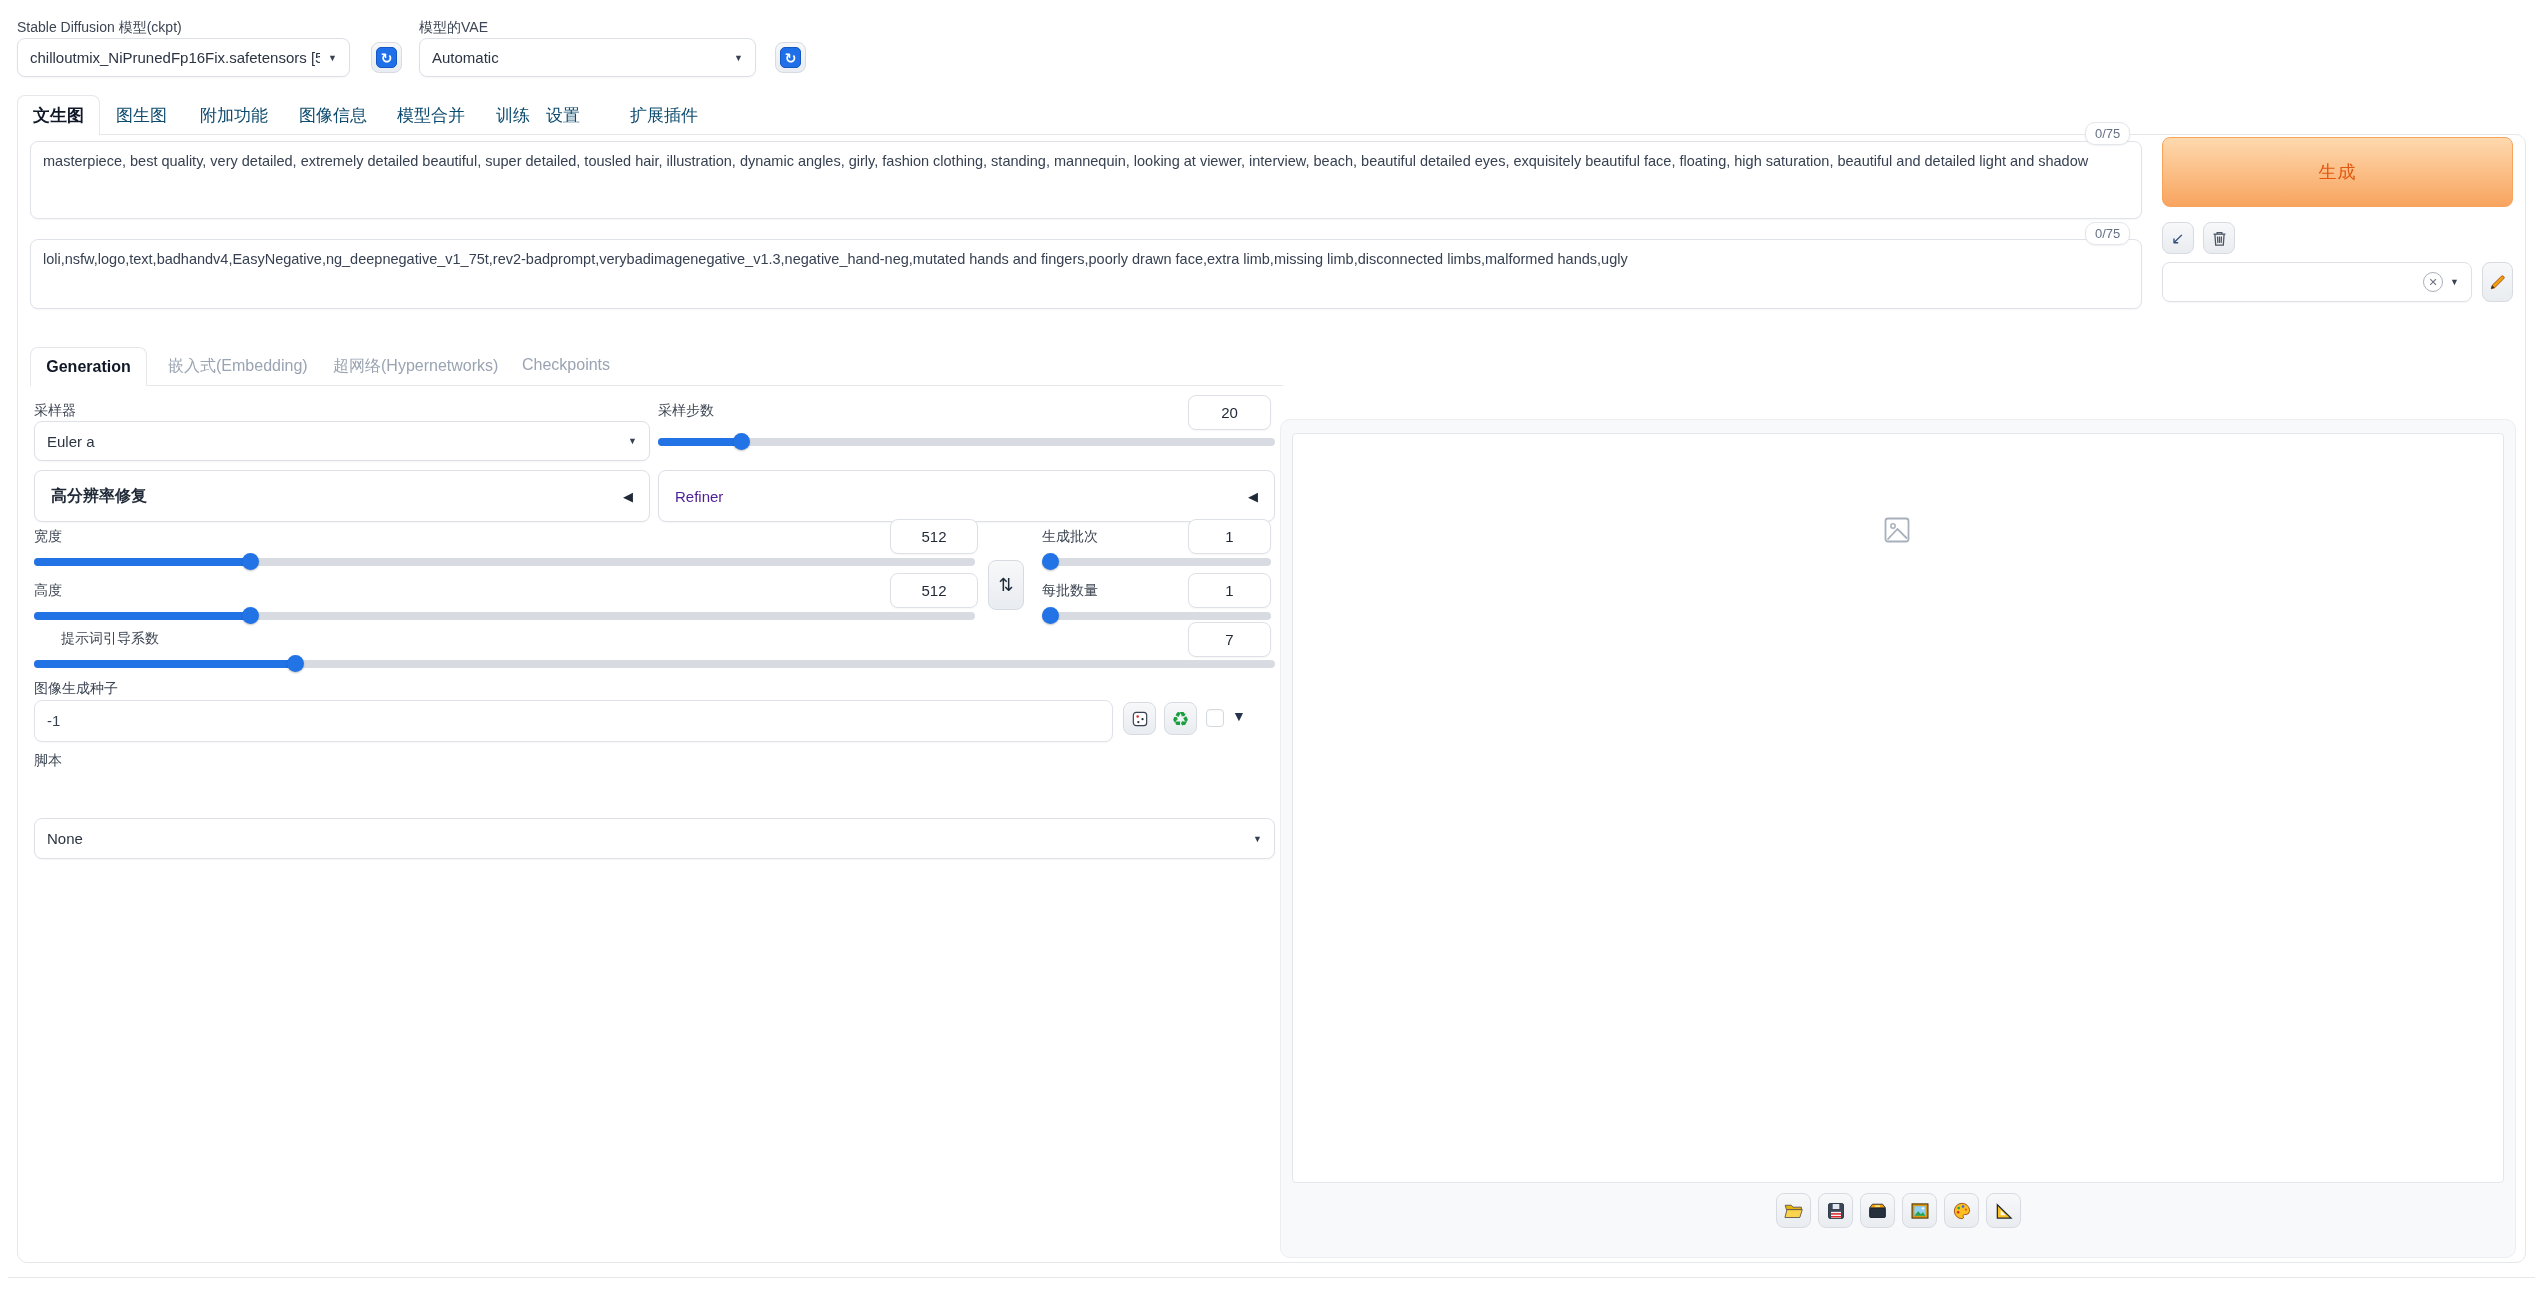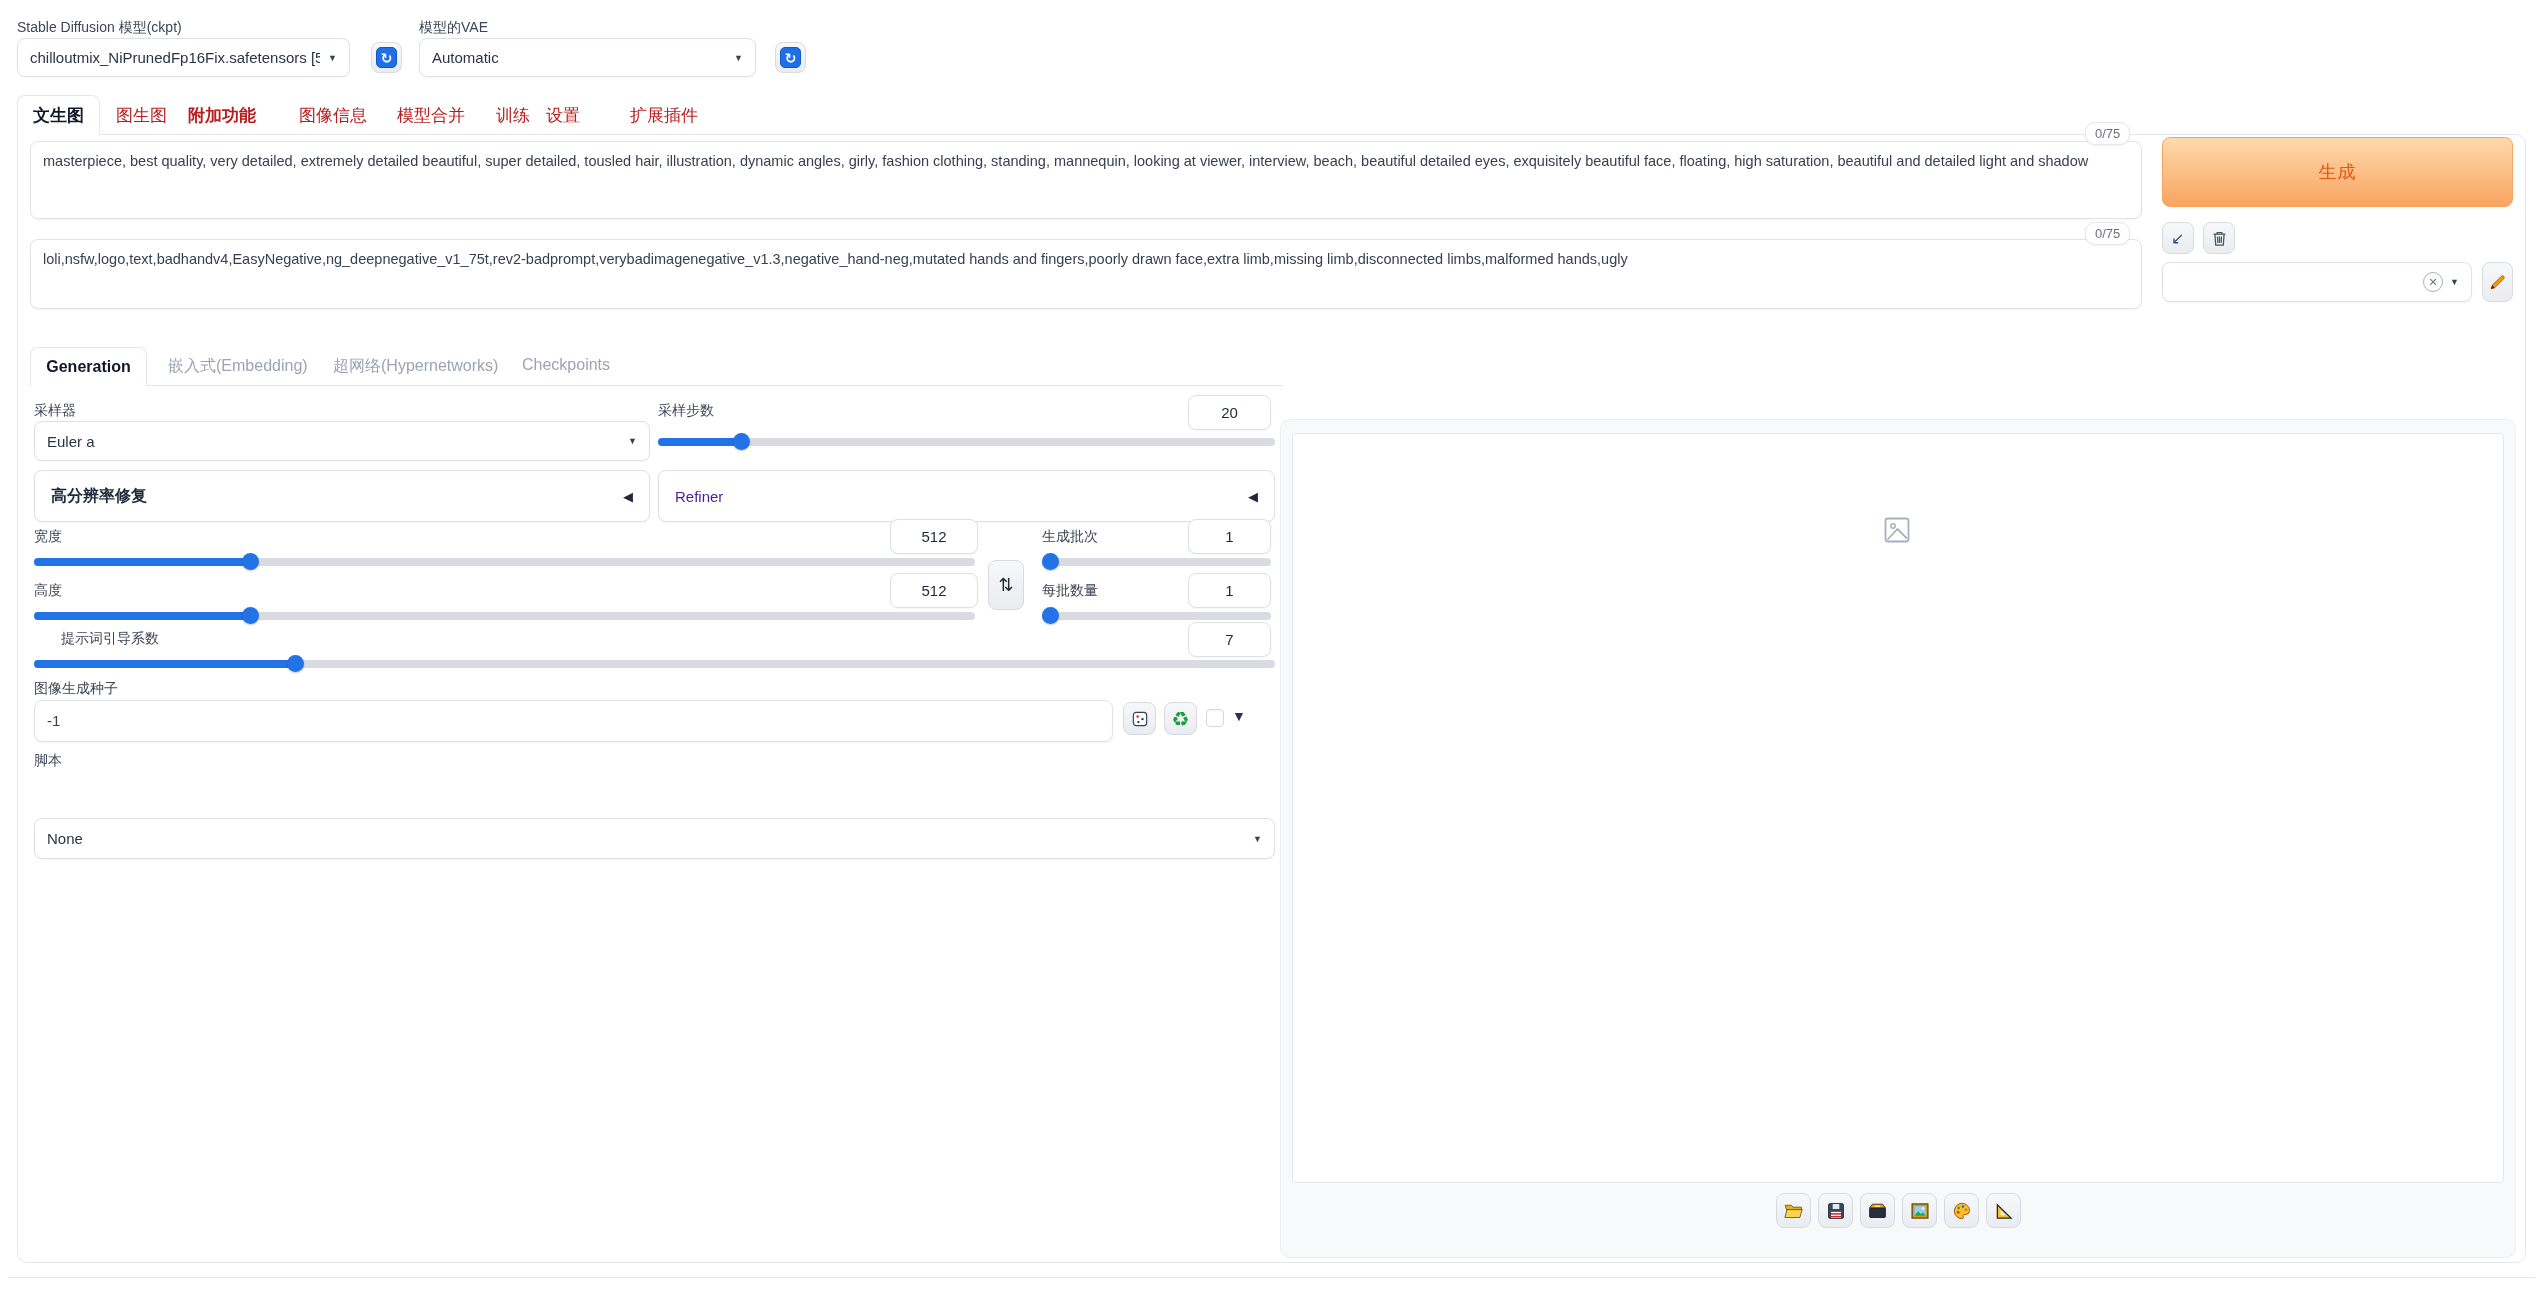--- a/index.html
+++ b/index.html
@@ -14,21 +14,21 @@
         box-shadow:0 1px 2px rgba(0,0,0,.04); cursor:pointer; overflow:hidden; }
   .dd .dd-txt { white-space:nowrap; overflow:hidden; }
   .caret { font-size:9px; color:#374151; margin-left:8px; flex:0 0 auto; }
 
   .btn2 { background:linear-gradient(#f7f8fa,#e9ecf0); border:1px solid #d7dbe1; border-radius:8px;
           display:flex; align-items:center; justify-content:center; cursor:pointer; }
   .num { background:#fff; border:1px solid #dde1e7; border-radius:8px; display:flex; align-items:center;
          justify-content:center; font-size:15px; color:#1f2937; box-shadow:0 1px 2px rgba(0,0,0,.04); }
 
   
-  .tab-inactive { font-size:17px; color:#b91c1c; cursor:pointer; white-space:nowrap; }
+  .tab-inactive { font-size:17px; color:#0c4a6e; cursor:pointer; white-space:nowrap; }
   .tab-active-box { background:#fff; border:1px solid #e5e7eb; border-bottom:none; border-radius:8px 8px 0 0;
                     display:flex; align-items:center; justify-content:center; z-index:3; }
   .tab-active-box span { font-size:17px; font-weight:700; color:#101827; }
   .subtab-active-box span { font-size:16px; font-weight:700; color:#101827; }
   .subtab-inactive { font-size:16px; color:#9aa4b2; cursor:pointer; white-space:nowrap; }
 
   .main-box { border:1px solid #e5e7eb; border-radius:0 10px 10px 10px; background:#fff; }
 
   .textbox { background:#fff; border:1px solid #dfe3e9; border-radius:8px; padding:9px 12px;
              font-size:14.5px; line-height:1.45; color:#374151; overflow:hidden;
@@ -83,21 +83,21 @@
     <span class="caret">▼</span>
   </div>
   <div class="abs btn2" style="left:775px; top:42px; width:31px; height:31px;">
     <span class="icon-blue">↻</span>
   </div>
 
   <div class="abs tab-active-box" style="left:17px; top:95px; width:83px; height:40px;">
     <span>文生图</span>
   </div>
   <div class="abs tab-inactive" style="left:116px; top:104px;">图生图</div>
-  <div class="abs tab-inactive" style="left:188px; top:104px;font-weight:bold;">附加功能</div>
+  <div class="abs tab-inactive" style="left:200px; top:104px;">附加功能</div>
   <div class="abs tab-inactive" style="left:299px; top:104px;">图像信息</div>
   <div class="abs tab-inactive" style="left:397px; top:104px;">模型合并</div>
   <div class="abs tab-inactive" style="left:496px; top:104px;">训练</div>
   <div class="abs tab-inactive" style="left:546px; top:104px;">设置</div>
   <div class="abs tab-inactive" style="left:630px; top:104px;">扩展插件</div>
 
   <div class="abs main-box" style="left:17px; top:134px; width:2509px; height:1129px;"></div>
 
   <div class="abs textbox" style="left:30px; top:141px; width:2112px; height:78px;">
     <span>masterpiece, best quality, very detailed, extremely detailed beautiful, super detailed, tousled hair, illustration, dynamic angles, girly, fashion clothing, standing, mannequin, looking at viewer, interview, beach, beautiful detailed eyes, exquisitely beautiful face, floating, high saturation, beautiful and detailed light and shadow</span>

